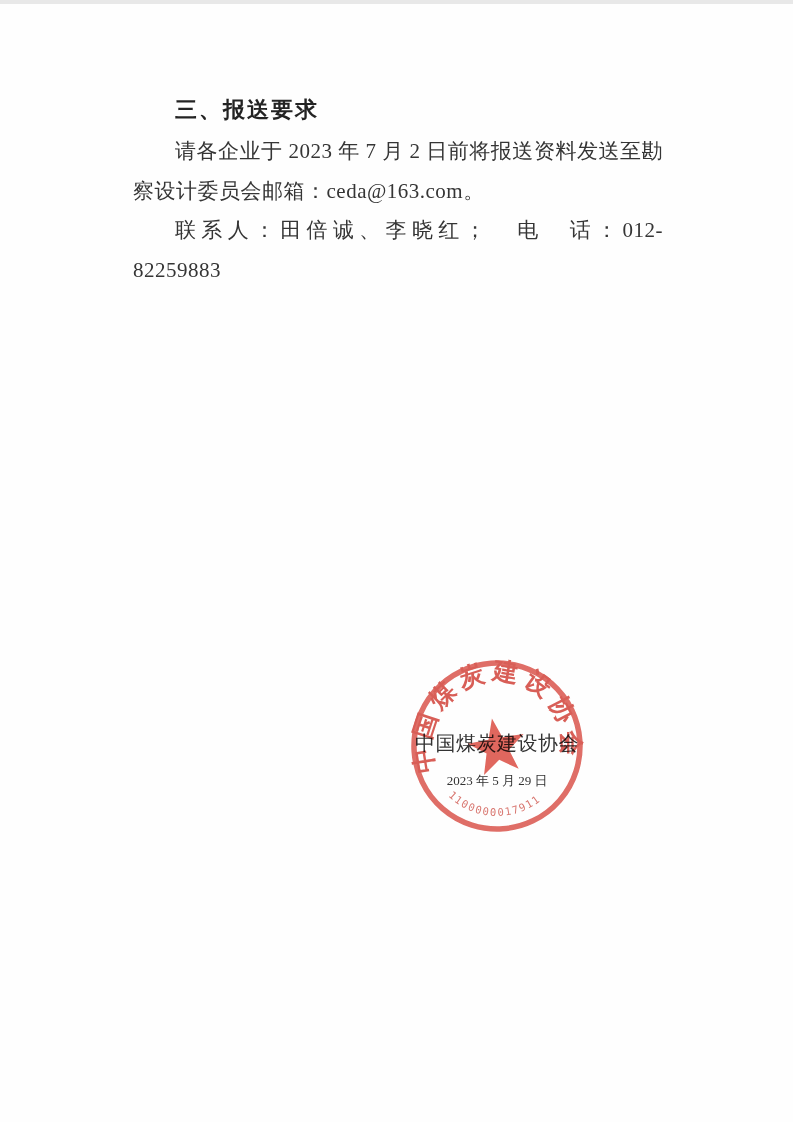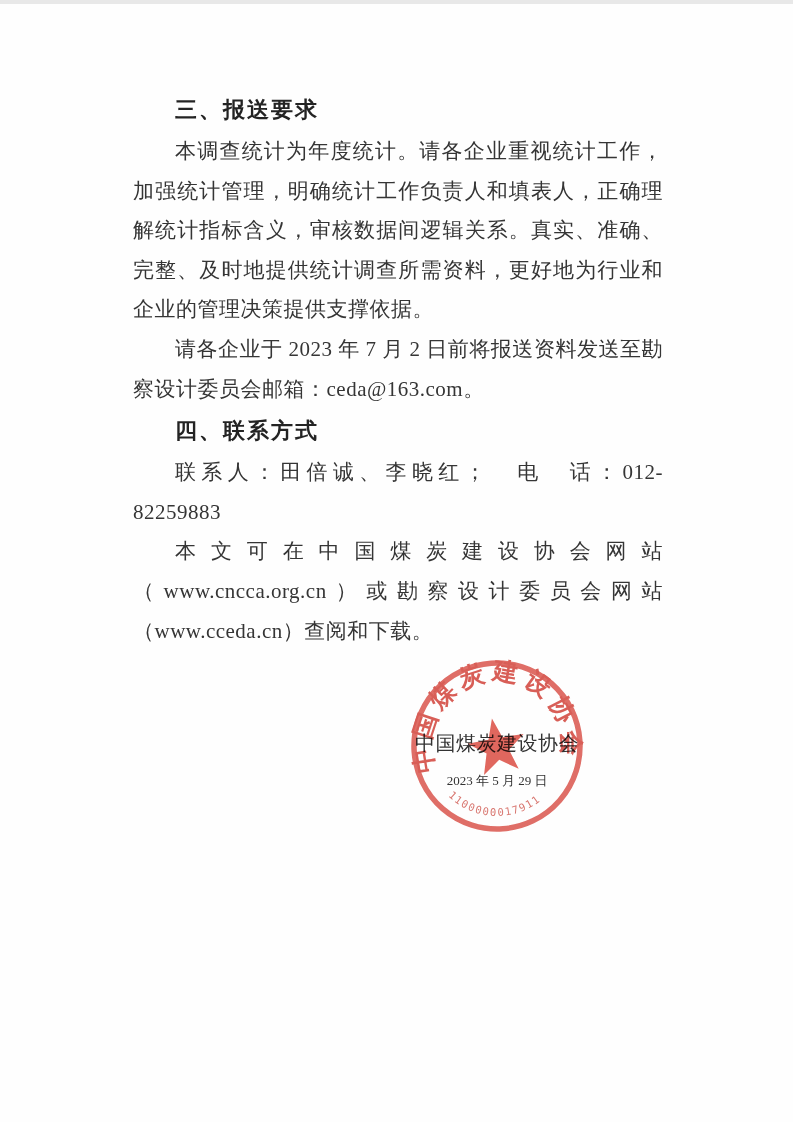--- a/index.html
+++ b/index.html
@@ -81,29 +81,26 @@
   }
 </style>
 </head>
 <body>
 
 <div class="page">
 
   <div class="content">
     <h2 class="sec-heading">三、报送要求</h2>
 
-    <p class="body-para">本调查统计为年度统计。请各企业重视统计工作，加强统计管理，明确统计工作负责人和填表人，正确理解统计指标含义，审核数据间逻辑关系。真实、准确、完整、及时地提供统计调查所需资料，更好地为行业和企业的管理决策提供支撑依据。</p>
 
     <p class="body-para">请各企业于 2023 年 7 月 2 日前将报送资料发送至勘察设计委员会邮箱：ceda@163.com。</p>
 
-    <h2 class="sec-heading">四、联系方式</h2>
 
     <p class="body-para">联系人：田倍诚、李晓红；　电　话：012-82259883</p>
 
-    <p class="body-para">本文可在中国煤炭建设协会网站（www.cncca.org.cn）或勘察设计委员会网站（www.cceda.cn）查阅和下载。</p>
 
   </div>
 
   <svg class="seal" viewBox="0 0 180 180" xmlns="http://www.w3.org/2000/svg" aria-hidden="true">
     <circle cx="90" cy="90" r="83" fill="none" stroke="#dc5a52" stroke-width="5.5"></circle>
     <path id="seal-arc-top" d="M 28 112.6 A 66 66 0 1 1 152 112.6" fill="none"></path>
     <path id="seal-arc-bottom" d="M 32.7 130.2 A 70 70 0 0 0 147.3 130.2" fill="none"></path>
     <text class="seal-arc-text">
       <textPath href="#seal-arc-top" startOffset="2">中国煤炭建设协会</textPath>
     </text>

